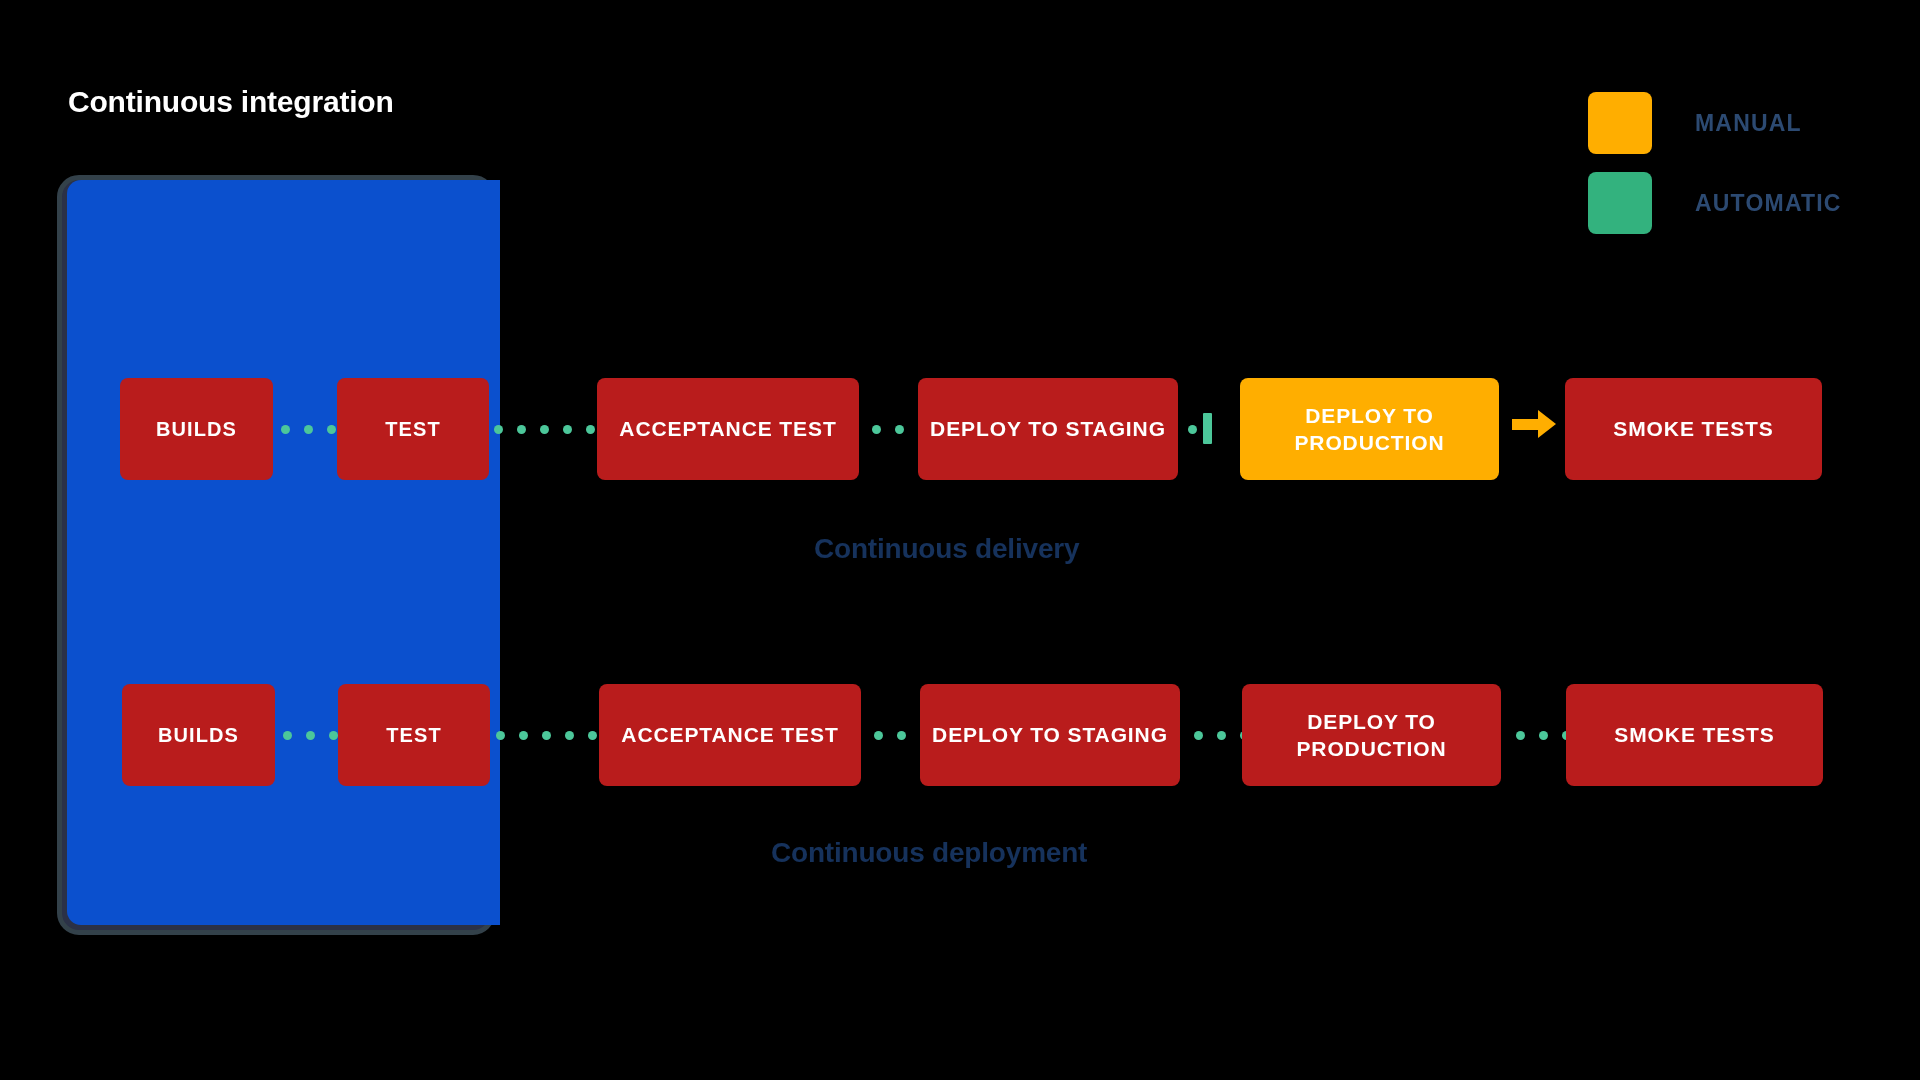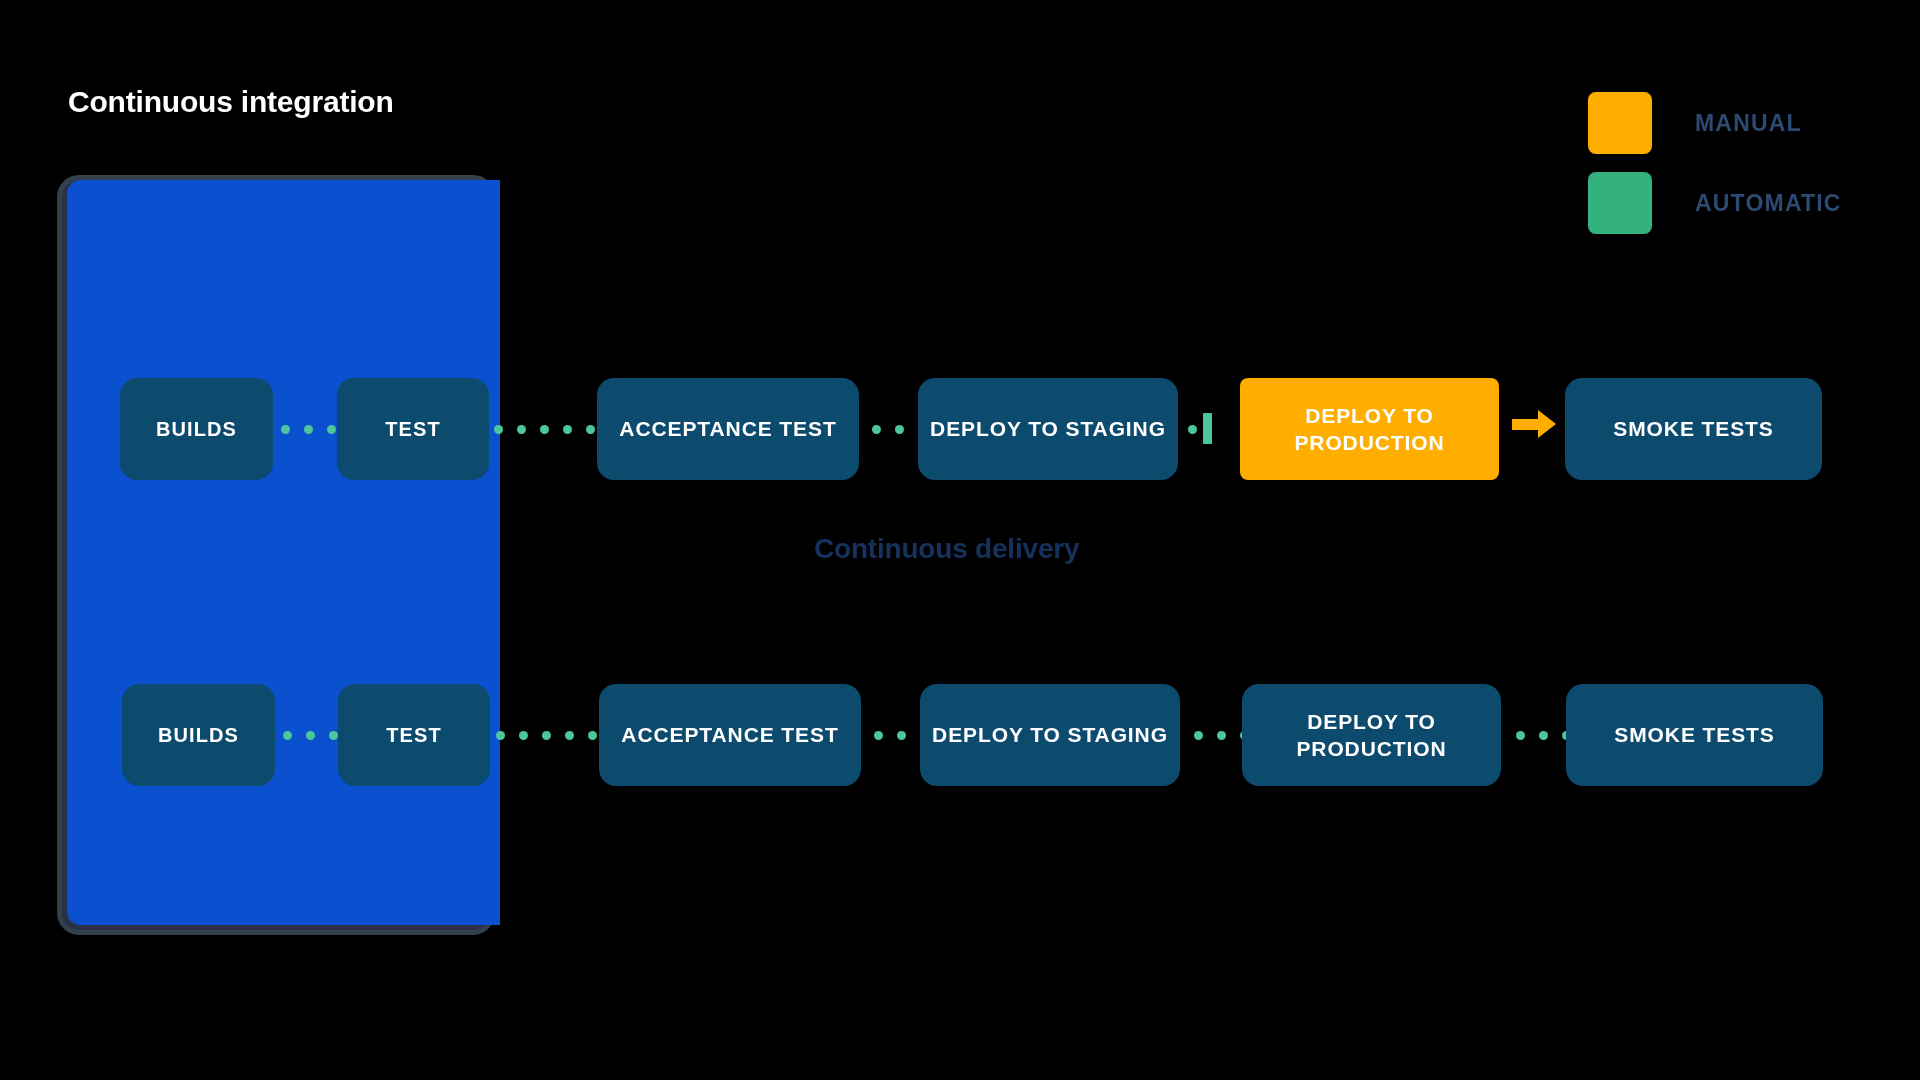--- a/index.html
+++ b/index.html
@@ -65,21 +65,21 @@
     justify-content: center;
     text-align: center;
     border-radius: 8px;
     color: #ffffff;
     font-weight: 700;
     font-size: 21px;
     letter-spacing: 0.9px;
     line-height: 1.3;
     padding: 4px 10px;
   }
-  .node.green  { background: #0c4a6e; border-radius: 17px; }
+  .node.green  { background: #b91c1c; }
   .node.orange { background: #ffae00; }
   .node.small  { font-size: 20px; letter-spacing: 1.1px; }
 
   
   .dots {
     position: absolute;
     display: flex;
     align-items: center;
     gap: 14px;
     height: 12px;
@@ -255,20 +255,21 @@
   <div class="node green" style="left:1242px; top:684px; width:259px; height:102px;">DEPLOY TO PRODUCTION</div>
 
   <div class="dots" style="left:1516px; top:729px;">
     <i></i>
     <i></i>
     <i></i>
   </div>
 
   <div class="node green" style="left:1566px; top:684px; width:257px; height:102px;">SMOKE TESTS</div>
 
+  <div class="flow-caption" style="left:771px; top:837px;">Continuous deployment</div>
 
   <div id="legend">
     <div class="legend-row">
       <span class="legend-swatch orange"></span>
       <span class="legend-label manual">MANUAL</span>
     </div>
     <div class="legend-row">
       <span class="legend-swatch green"></span>
       <span class="legend-label">AUTOMATIC</span>
     </div>

